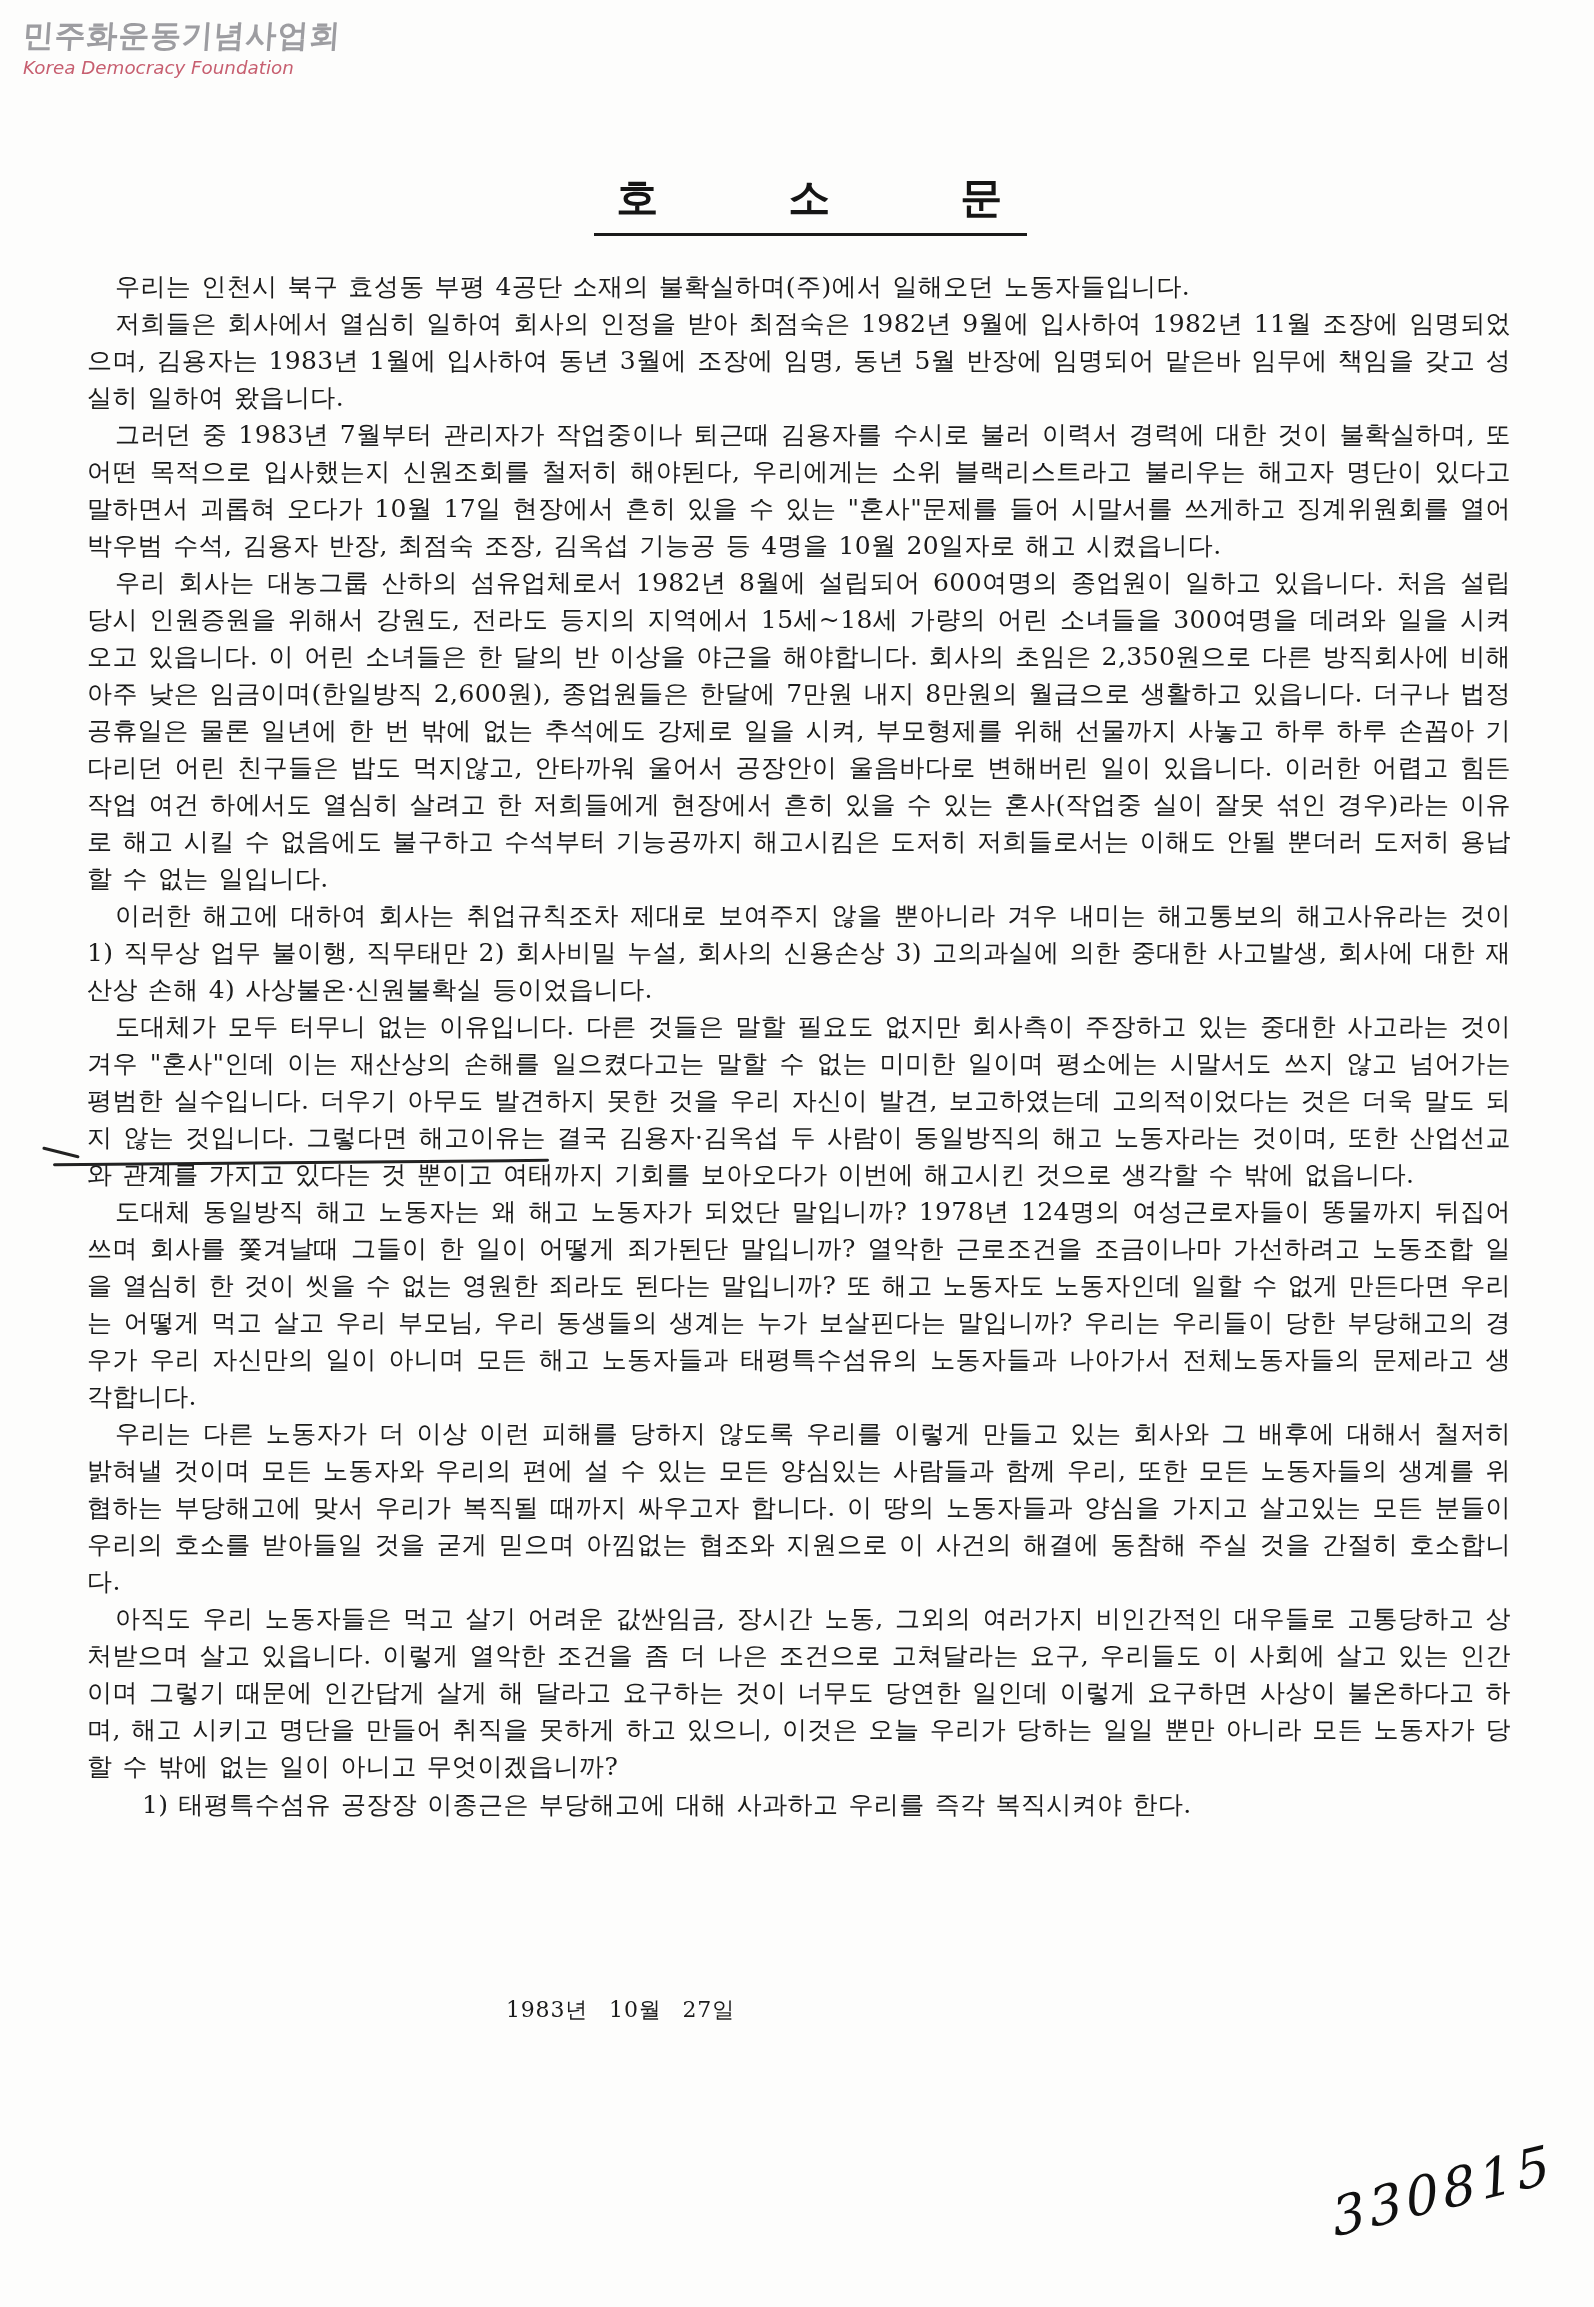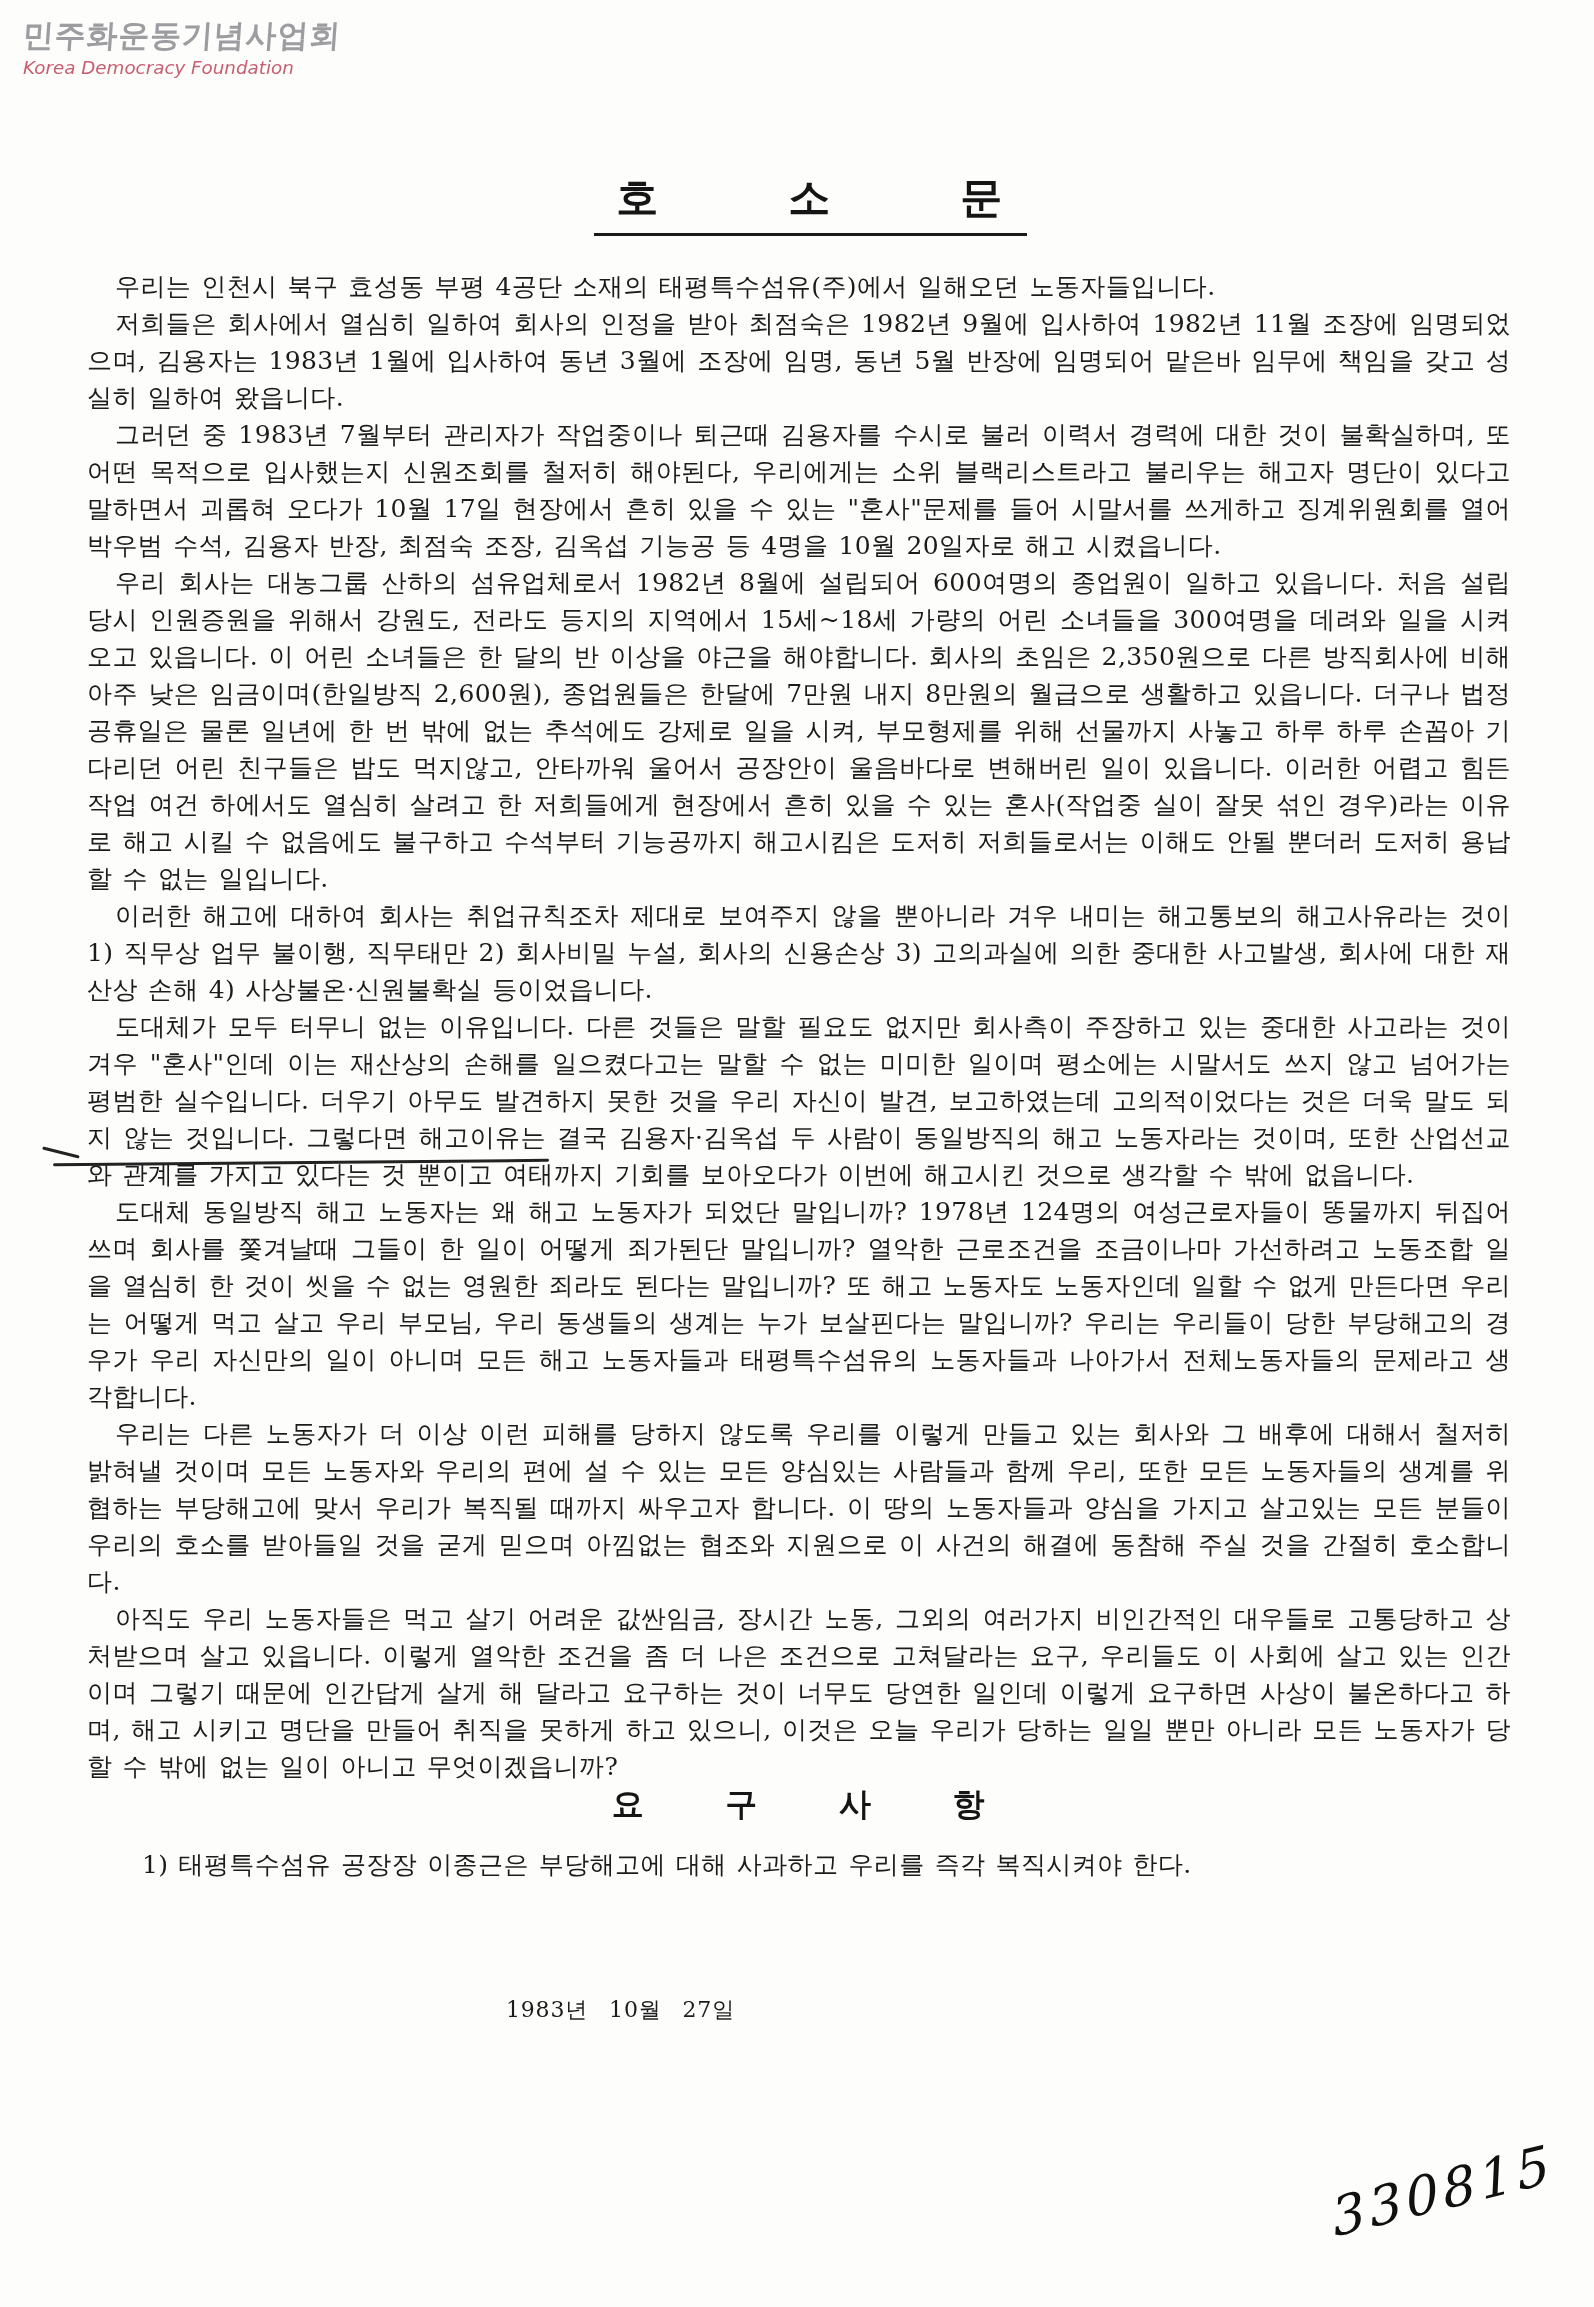--- a/index.html
+++ b/index.html
@@ -95,36 +95,35 @@
     <div class="logo-kr">민주화운동기념사업회</div>
     <div class="logo-en">Korea Democracy Foundation</div>
   </header>
 
   <div class="title-wrap">
     <h1 class="title">호 소 문</h1>
     <div class="title-underline"></div>
   </div>
 
   <main class="body">
-    <p>우리는 인천시 북구 효성동 부평 4공단 소재의 태평특수섬유(주)에서 일해오던 노동자들입니다.</p>
+    <p>우리는 인천시 북구 효성동 부평 4공단 소재의 불확실하며(주)에서 일해오던 노동자들입니다.</p>
     <p>저희들은 회사에서 열심히 일하여 회사의 인정을 받아 최점숙은 1982년 9월에 입사하여 1982년 11월 조장에 임명되었으며, 김용자는 1983년 1월에 입사하여 동년 3월에 조장에 임명, 동년 5월 반장에 임명되어 맡은바 임무에 책임을 갖고 성실히 일하여 왔읍니다.</p>
     <p>그러던 중 1983년 7월부터 관리자가 작업중이나 퇴근때 김용자를 수시로 불러 이력서 경력에 대한 것이 불확실하며, 또 어떤 목적으로 입사했는지 신원조회를 철저히 해야된다, 우리에게는 소위 블랙리스트라고 불리우는 해고자 명단이 있다고 말하면서 괴롭혀 오다가 10월 17일 현장에서 흔히 있을 수 있는 "혼사"문제를 들어 시말서를 쓰게하고 징계위원회를 열어 박우범 수석, 김용자 반장, 최점숙 조장, 김옥섭 기능공 등 4명을 10월 20일자로 해고 시켰읍니다.</p>
     <p>우리 회사는 대농그룹 산하의 섬유업체로서 1982년 8월에 설립되어 600여명의 종업원이 일하고 있읍니다. 처음 설립 당시 인원증원을 위해서 강원도, 전라도 등지의 지역에서 15세~18세 가량의 어린 소녀들을 300여명을 데려와 일을 시켜오고 있읍니다. 이 어린 소녀들은 한 달의 반 이상을 야근을 해야합니다. 회사의 초임은 2,350원으로 다른 방직회사에 비해 아주 낮은 임금이며(한일방직 2,600원), 종업원들은 한달에 7만원 내지 8만원의 월급으로 생활하고 있읍니다. 더구나 법정 공휴일은 물론 일년에 한 번 밖에 없는 추석에도 강제로 일을 시켜, 부모형제를 위해 선물까지 사놓고 하루 하루 손꼽아 기다리던 어린 친구들은 밥도 먹지않고, 안타까워 울어서 공장안이 울음바다로 변해버린 일이 있읍니다. 이러한 어렵고 힘든 작업 여건 하에서도 열심히 살려고 한 저희들에게 현장에서 흔히 있을 수 있는 혼사(작업중 실이 잘못 섞인 경우)라는 이유로 해고 시킬 수 없음에도 불구하고 수석부터 기능공까지 해고시킴은 도저히 저희들로서는 이해도 안될 뿐더러 도저히 용납 할 수 없는 일입니다.</p>
     <p>이러한 해고에 대하여 회사는 취업규칙조차 제대로 보여주지 않을 뿐아니라 겨우 내미는 해고통보의 해고사유라는 것이 1) 직무상 업무 불이행, 직무태만   2) 회사비밀 누설, 회사의 신용손상   3) 고의과실에 의한 중대한 사고발생, 회사에 대한 재산상 손해   4) 사상불온·신원불확실 등이었읍니다.</p>
     <p>도대체가 모두 터무니 없는 이유입니다. 다른 것들은 말할 필요도 없지만 회사측이 주장하고 있는 중대한 사고라는 것이 겨우 "혼사"인데 이는 재산상의 손해를 일으켰다고는 말할 수 없는 미미한 일이며 평소에는 시말서도 쓰지 않고 넘어가는 평범한 실수입니다. 더우기 아무도 발견하지 못한 것을 우리 자신이 발견, 보고하였는데 고의적이었다는 것은 더욱 말도 되지 않는 것입니다. 그렇다면 해고이유는 결국 김용자·김옥섭 두 사람이 동일방직의 해고 노동자라는 것이며, 또한 산업선교와 관계를 가지고 있다는 것 뿐이고 여태까지 기회를 보아오다가 이번에 해고시킨 것으로 생각할 수 밖에 없읍니다.</p>
     <p>도대체 동일방직 해고 노동자는 왜 해고 노동자가 되었단 말입니까? 1978년 124명의 여성근로자들이 똥물까지 뒤집어 쓰며 회사를 쫓겨날때 그들이 한 일이 어떻게 죄가된단 말입니까? 열악한 근로조건을 조금이나마 가선하려고 노동조합 일을 열심히 한 것이 씻을 수 없는 영원한 죄라도 된다는 말입니까? 또 해고 노동자도 노동자인데 일할 수 없게 만든다면 우리는 어떻게 먹고 살고 우리 부모님, 우리 동생들의 생계는 누가 보살핀다는 말입니까? 우리는 우리들이 당한 부당해고의 경우가 우리 자신만의 일이 아니며 모든 해고 노동자들과 태평특수섬유의 노동자들과 나아가서 전체노동자들의 문제라고 생각합니다.</p>
     <p>우리는 다른 노동자가 더 이상 이런 피해를 당하지 않도록 우리를 이렇게 만들고 있는 회사와 그 배후에 대해서 철저히 밝혀낼 것이며 모든 노동자와 우리의 편에 설 수 있는 모든 양심있는 사람들과 함께 우리, 또한 모든 노동자들의 생계를 위협하는 부당해고에 맞서 우리가 복직될 때까지 싸우고자 합니다. 이 땅의 노동자들과 양심을 가지고 살고있는 모든 분들이 우리의 호소를 받아들일 것을 굳게 믿으며 아낌없는 협조와 지원으로 이 사건의 해결에 동참해 주실 것을 간절히 호소합니다.</p>
     <p>아직도 우리 노동자들은 먹고 살기 어려운 값싼임금, 장시간 노동, 그외의 여러가지 비인간적인 대우들로 고통당하고 상처받으며 살고 있읍니다. 이렇게 열악한 조건을 좀 더 나은 조건으로 고쳐달라는 요구, 우리들도 이 사회에 살고 있는 인간이며 그렇기 때문에 인간답게 살게 해 달라고 요구하는 것이 너무도 당연한 일인데 이렇게 요구하면 사상이 불온하다고 하며, 해고 시키고 명단을 만들어 취직을 못하게 하고 있으니, 이것은 오늘 우리가 당하는 일일 뿐만 아니라 모든 노동자가 당할 수 밖에 없는 일이 아니고 무엇이겠읍니까?</p>
   </main>
 
   <div class="pen-line"></div>
   <div class="pen-tick"></div>
 
   <section class="demands">
-    <h2>요 구 사 항</h2>
     <p class="demand">1) 태평특수섬유 공장장 이종근은 부당해고에 대해 사과하고 우리를 즉각 복직시켜야 한다.</p>
   </section>
 
   <div class="date">1983년 10월 27일</div>
   <div class="archive-number">330815</div>
 
 </div>
 
 
 </body></html>

